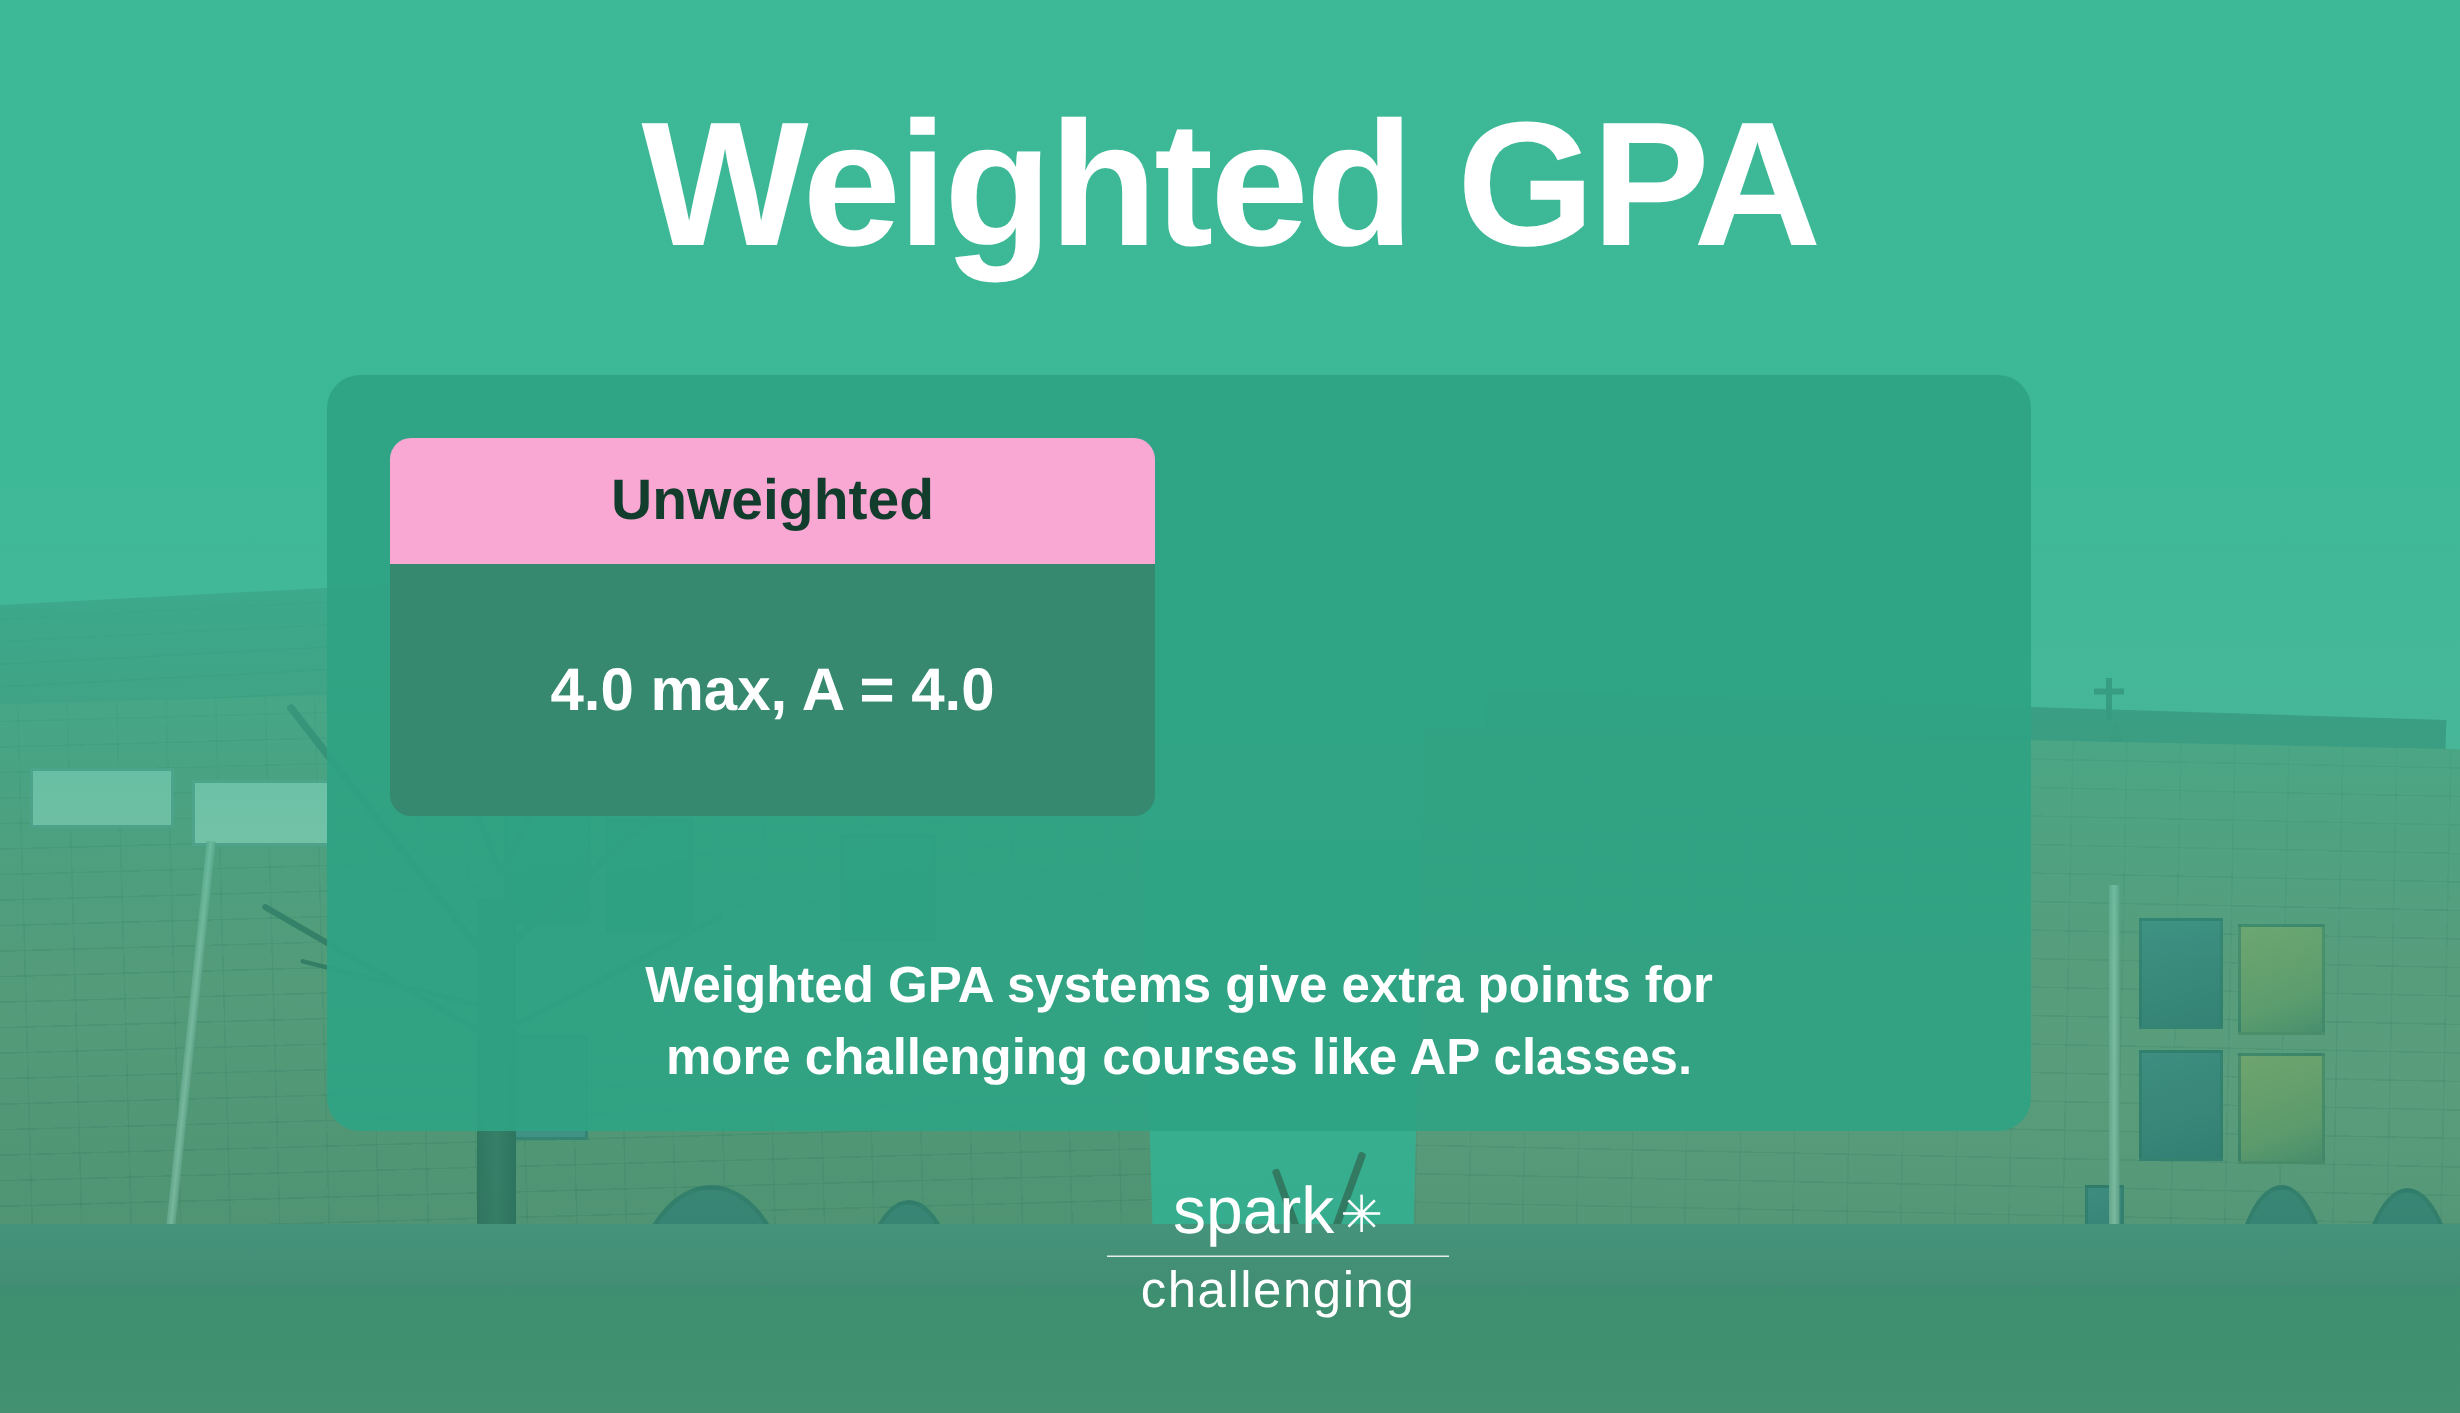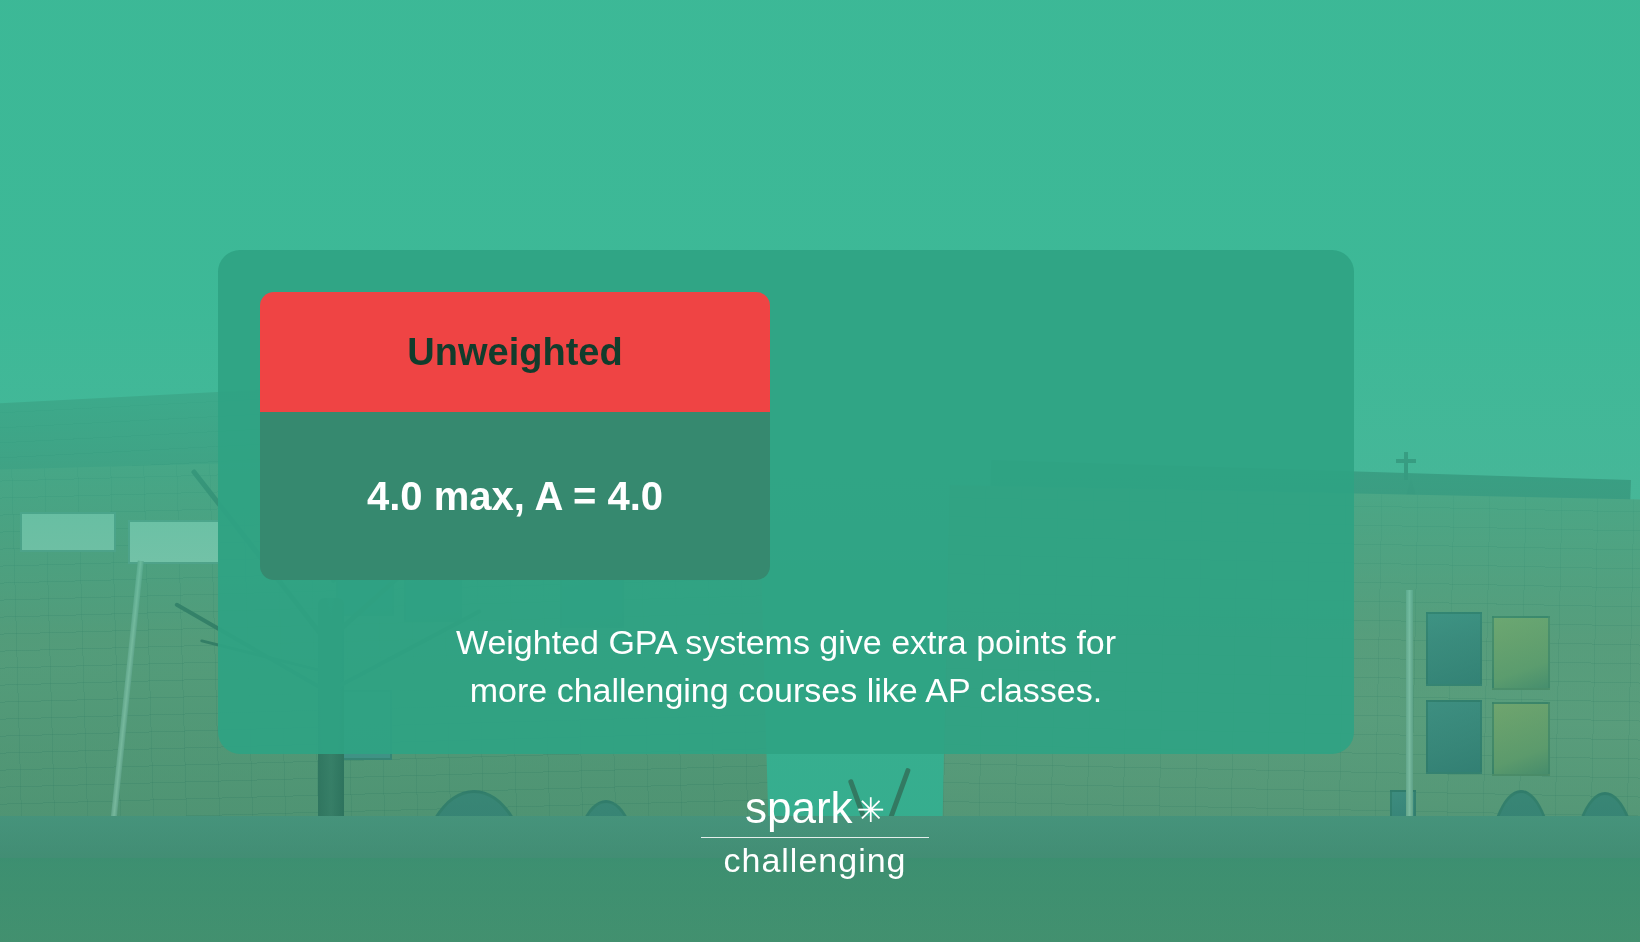--- a/index.html
+++ b/index.html
@@ -232,22 +232,22 @@
 
   .card {
     width: 510px;
     border-radius: 14px;
     overflow: hidden;
     display: flex;
     flex-direction: column;
   }
 
   .card-head {
-    background: #ef4444;
-    height: 120px;
+    background: #f9a8d4;
+    height: 84px;
     display: flex;
     align-items: center;
     justify-content: center;
     color: #123c2c;
     font-size: 38px;
     font-weight: 700;
   }
 
   .card-body {
     background: #36896F;
@@ -259,34 +259,34 @@
     color: #ffffff;
     font-size: 40px;
     font-weight: 700;
     line-height: 1.3;
     padding: 0 14px;
     white-space: pre-line;
   }
 
   .desc {
     position: absolute;
-    left: 60px; top: 368px;
+    left: 60px; top: 383px;
     width: 1016px;
     text-align: center;
     color: #ffffff;
     font-size: 34px;
-    font-weight: 400;
+    font-weight: 700;
     line-height: 1.42;
     white-space: pre-line;
   }
 
   
   .logo {
     position: absolute;
-    left: 695px; top: 785px;
+    left: 732px; top: 785px;
     width: 240px;
     text-align: center;
     color: #ffffff;
   }
   .logo-top {
     font-size: 44px;
     font-weight: 400;
     letter-spacing: 0px;
     line-height: 1.05;
     display: flex;
@@ -379,20 +379,21 @@
     <div class="sign" style="left:1396px; top:900px; width:42px; height:30px; background:#5c7d7f;"></div>
 
     <div class="lawn"></div>
     <div class="path"></div>
   </div>
 
   <div id="tint"></div>
 
   <div id="content">
 
+    <div class="title">Weighted GPA</div>
 
     <div class="panel">
 
       <div class="cards">
 
         <div class="card">
           <div class="card-head">Unweighted</div>
           <div class="card-body">4.0 max, A = 4.0</div>
         </div>
 

